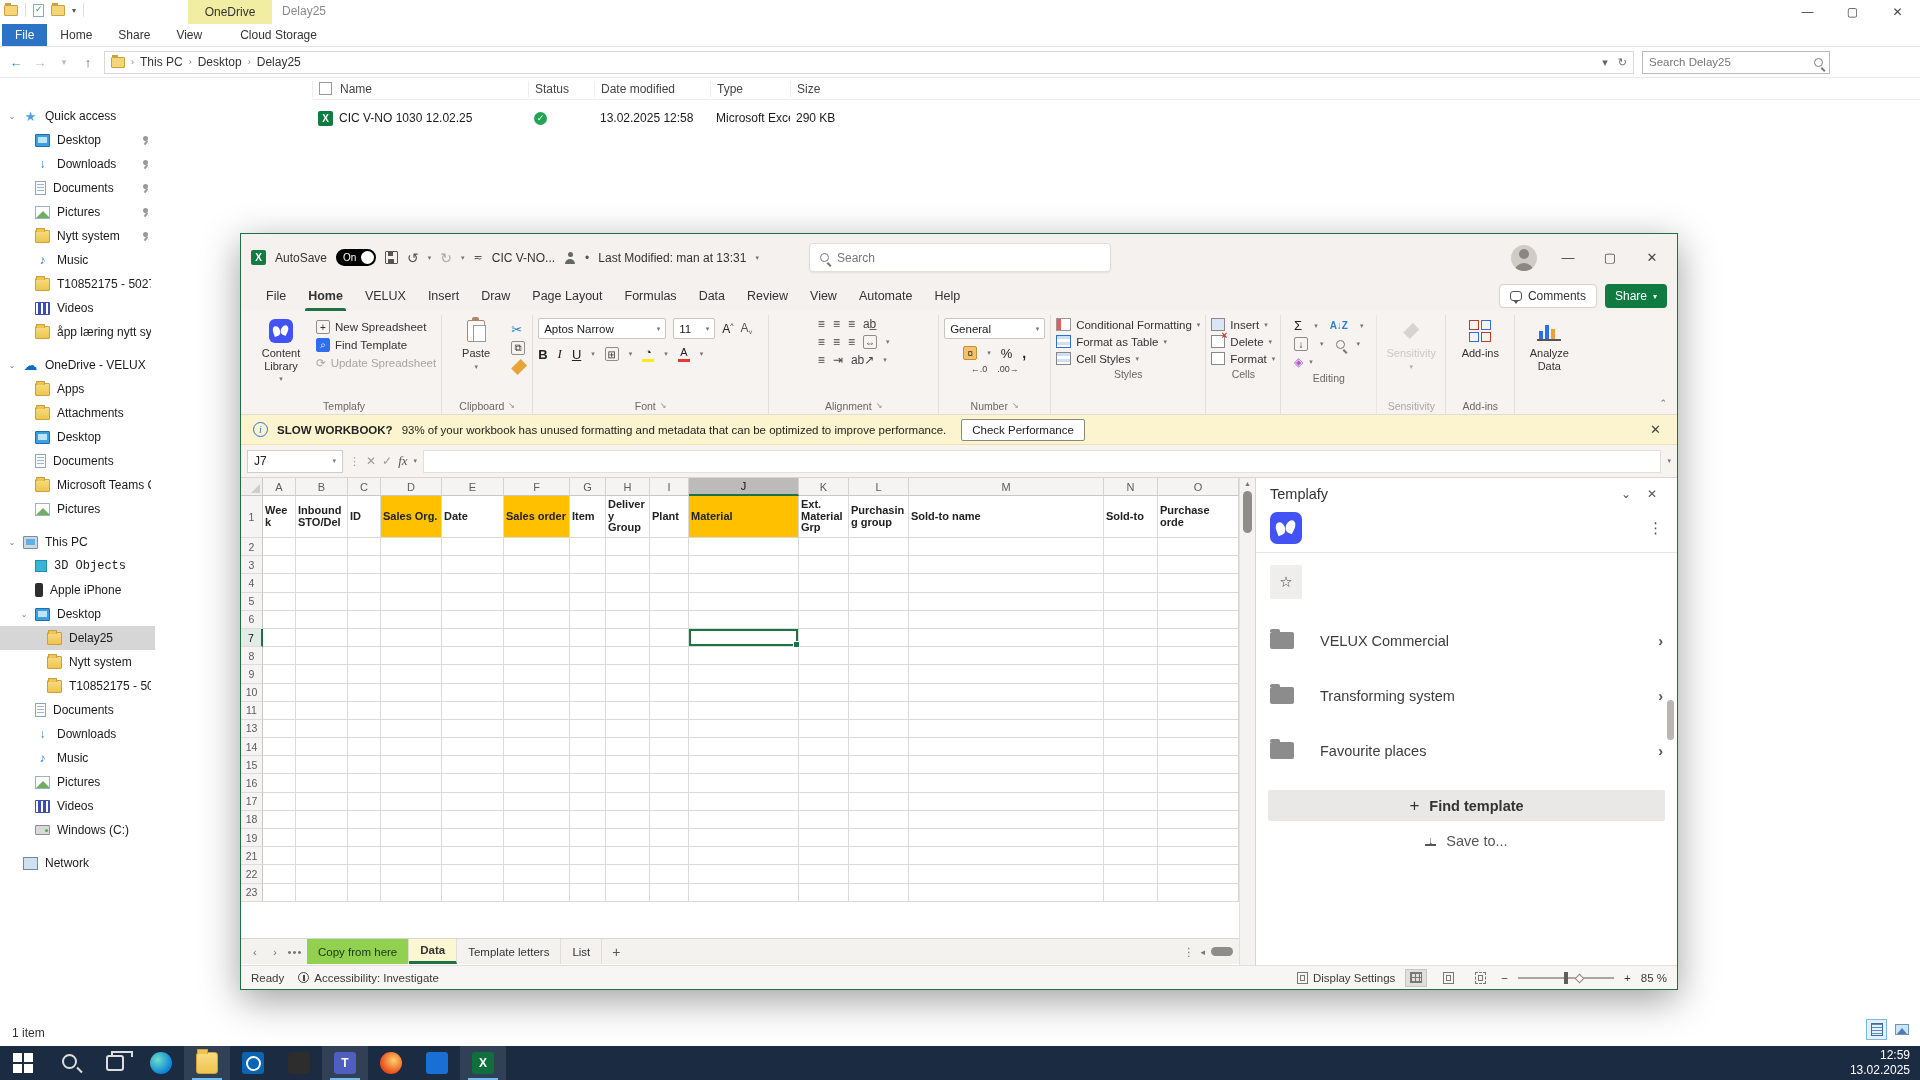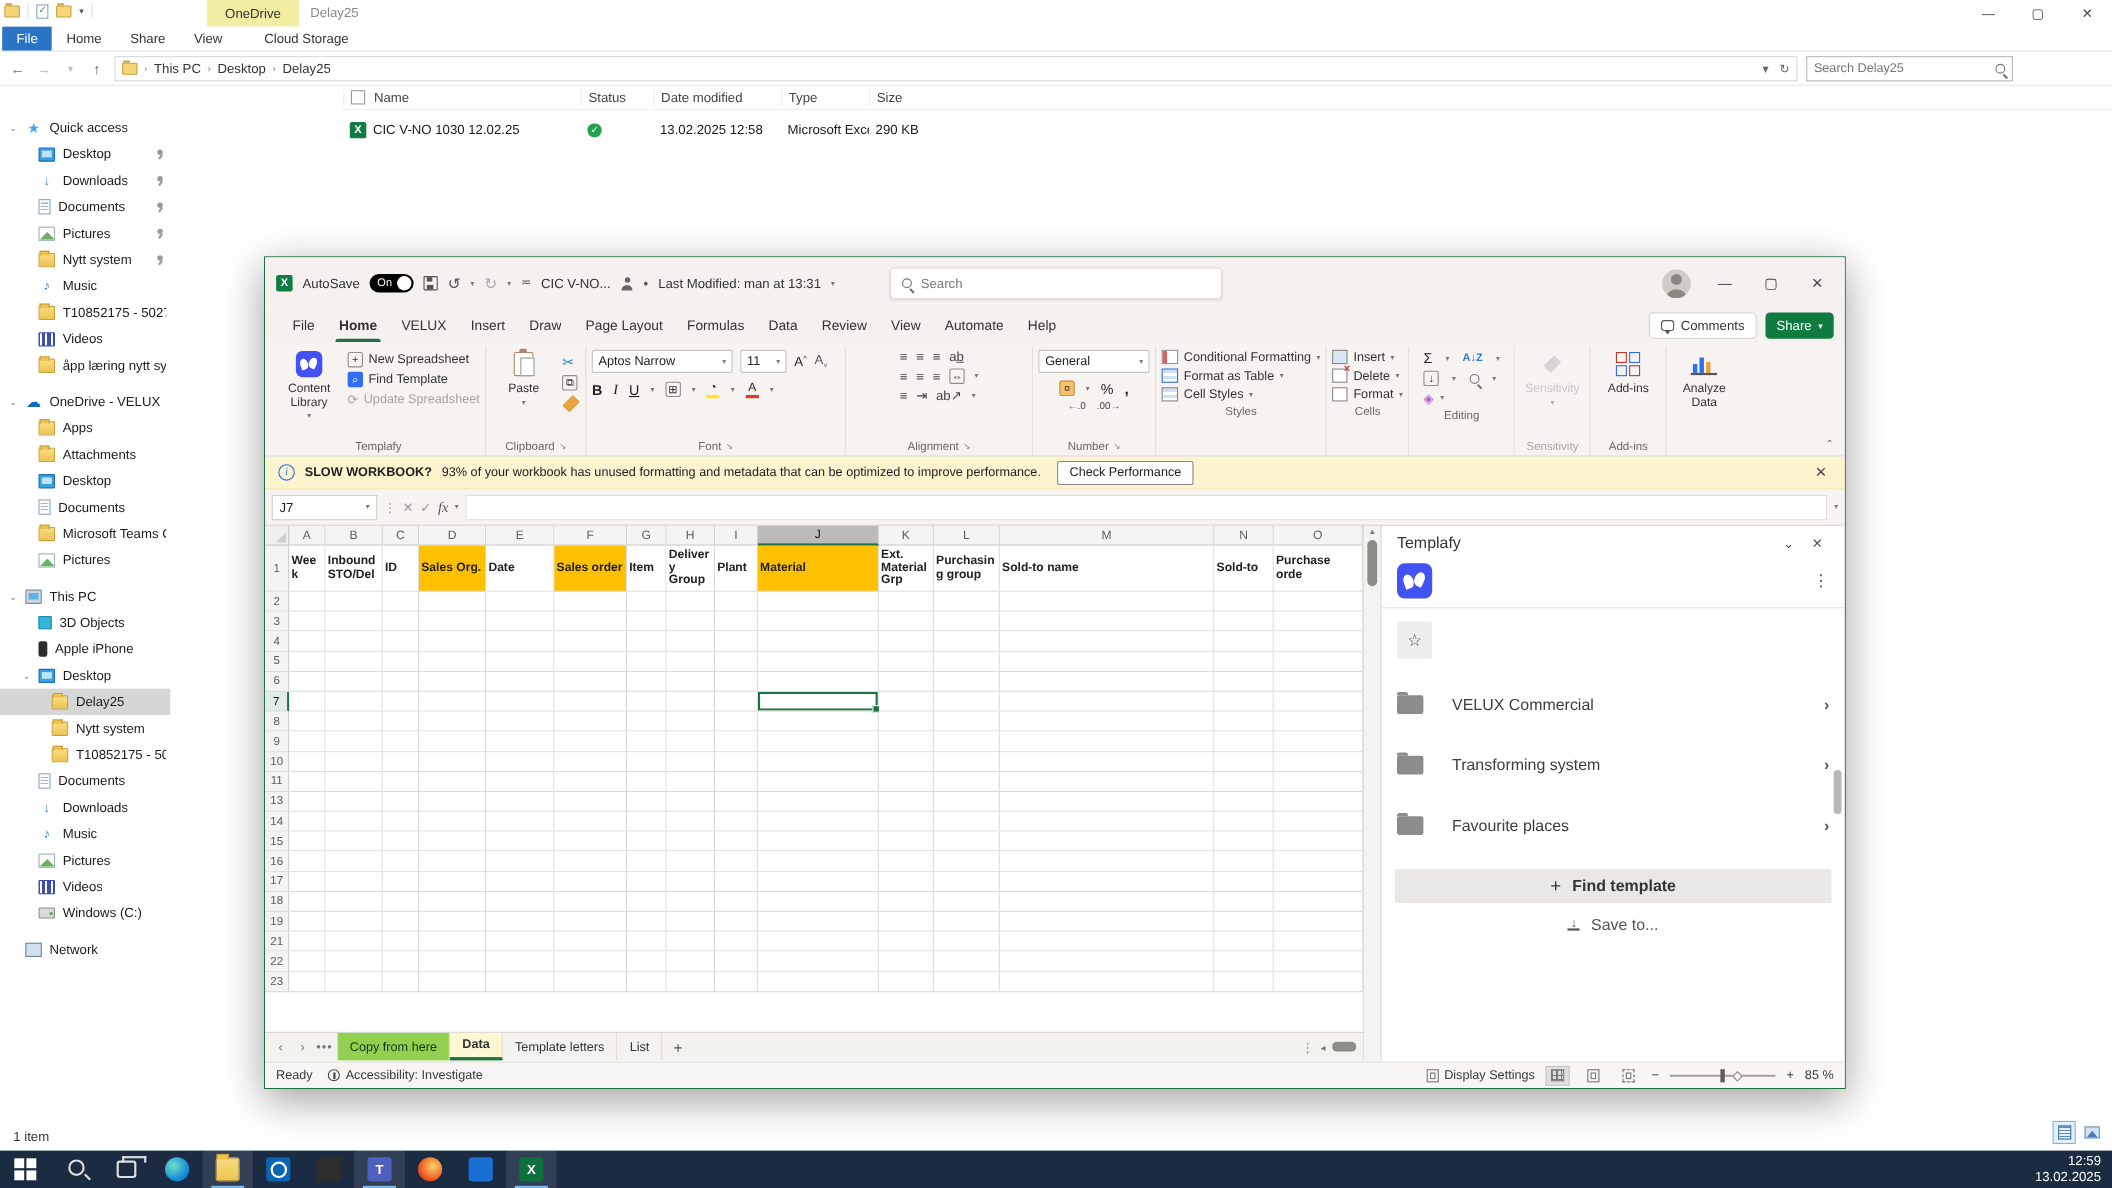--- a/index.html
+++ b/index.html
@@ -420,21 +420,21 @@
           <div class="sb-row" style="padding-left: 20px;">
             <span class="sb-chev"></span>
             <span class="fi fi-pic"></span>
             <span class="sb-lab">Pictures</span>
           </div>
           <div class="sb-row gap" style="padding-left: 8px;">
             <span class="sb-chev">⌄</span>
             <span class="fi fi-pc"></span>
             <span class="sb-lab">This PC</span>
           </div>
-          <div class="sb-row" style="padding-left: 20px;">
+          <div class="sb-row" style="padding-left: 20px; font-family: Liberation Mono, monospace;">
             <span class="sb-chev"></span>
             <span class="fi fi-cube"></span>
             <span class="sb-lab">3D Objects</span>
           </div>
           <div class="sb-row" style="padding-left: 20px;">
             <span class="sb-chev"></span>
             <span class="fi fi-phone"></span>
             <span class="sb-lab">Apple iPhone</span>
           </div>
           <div class="sb-row" style="padding-left: 20px;">

